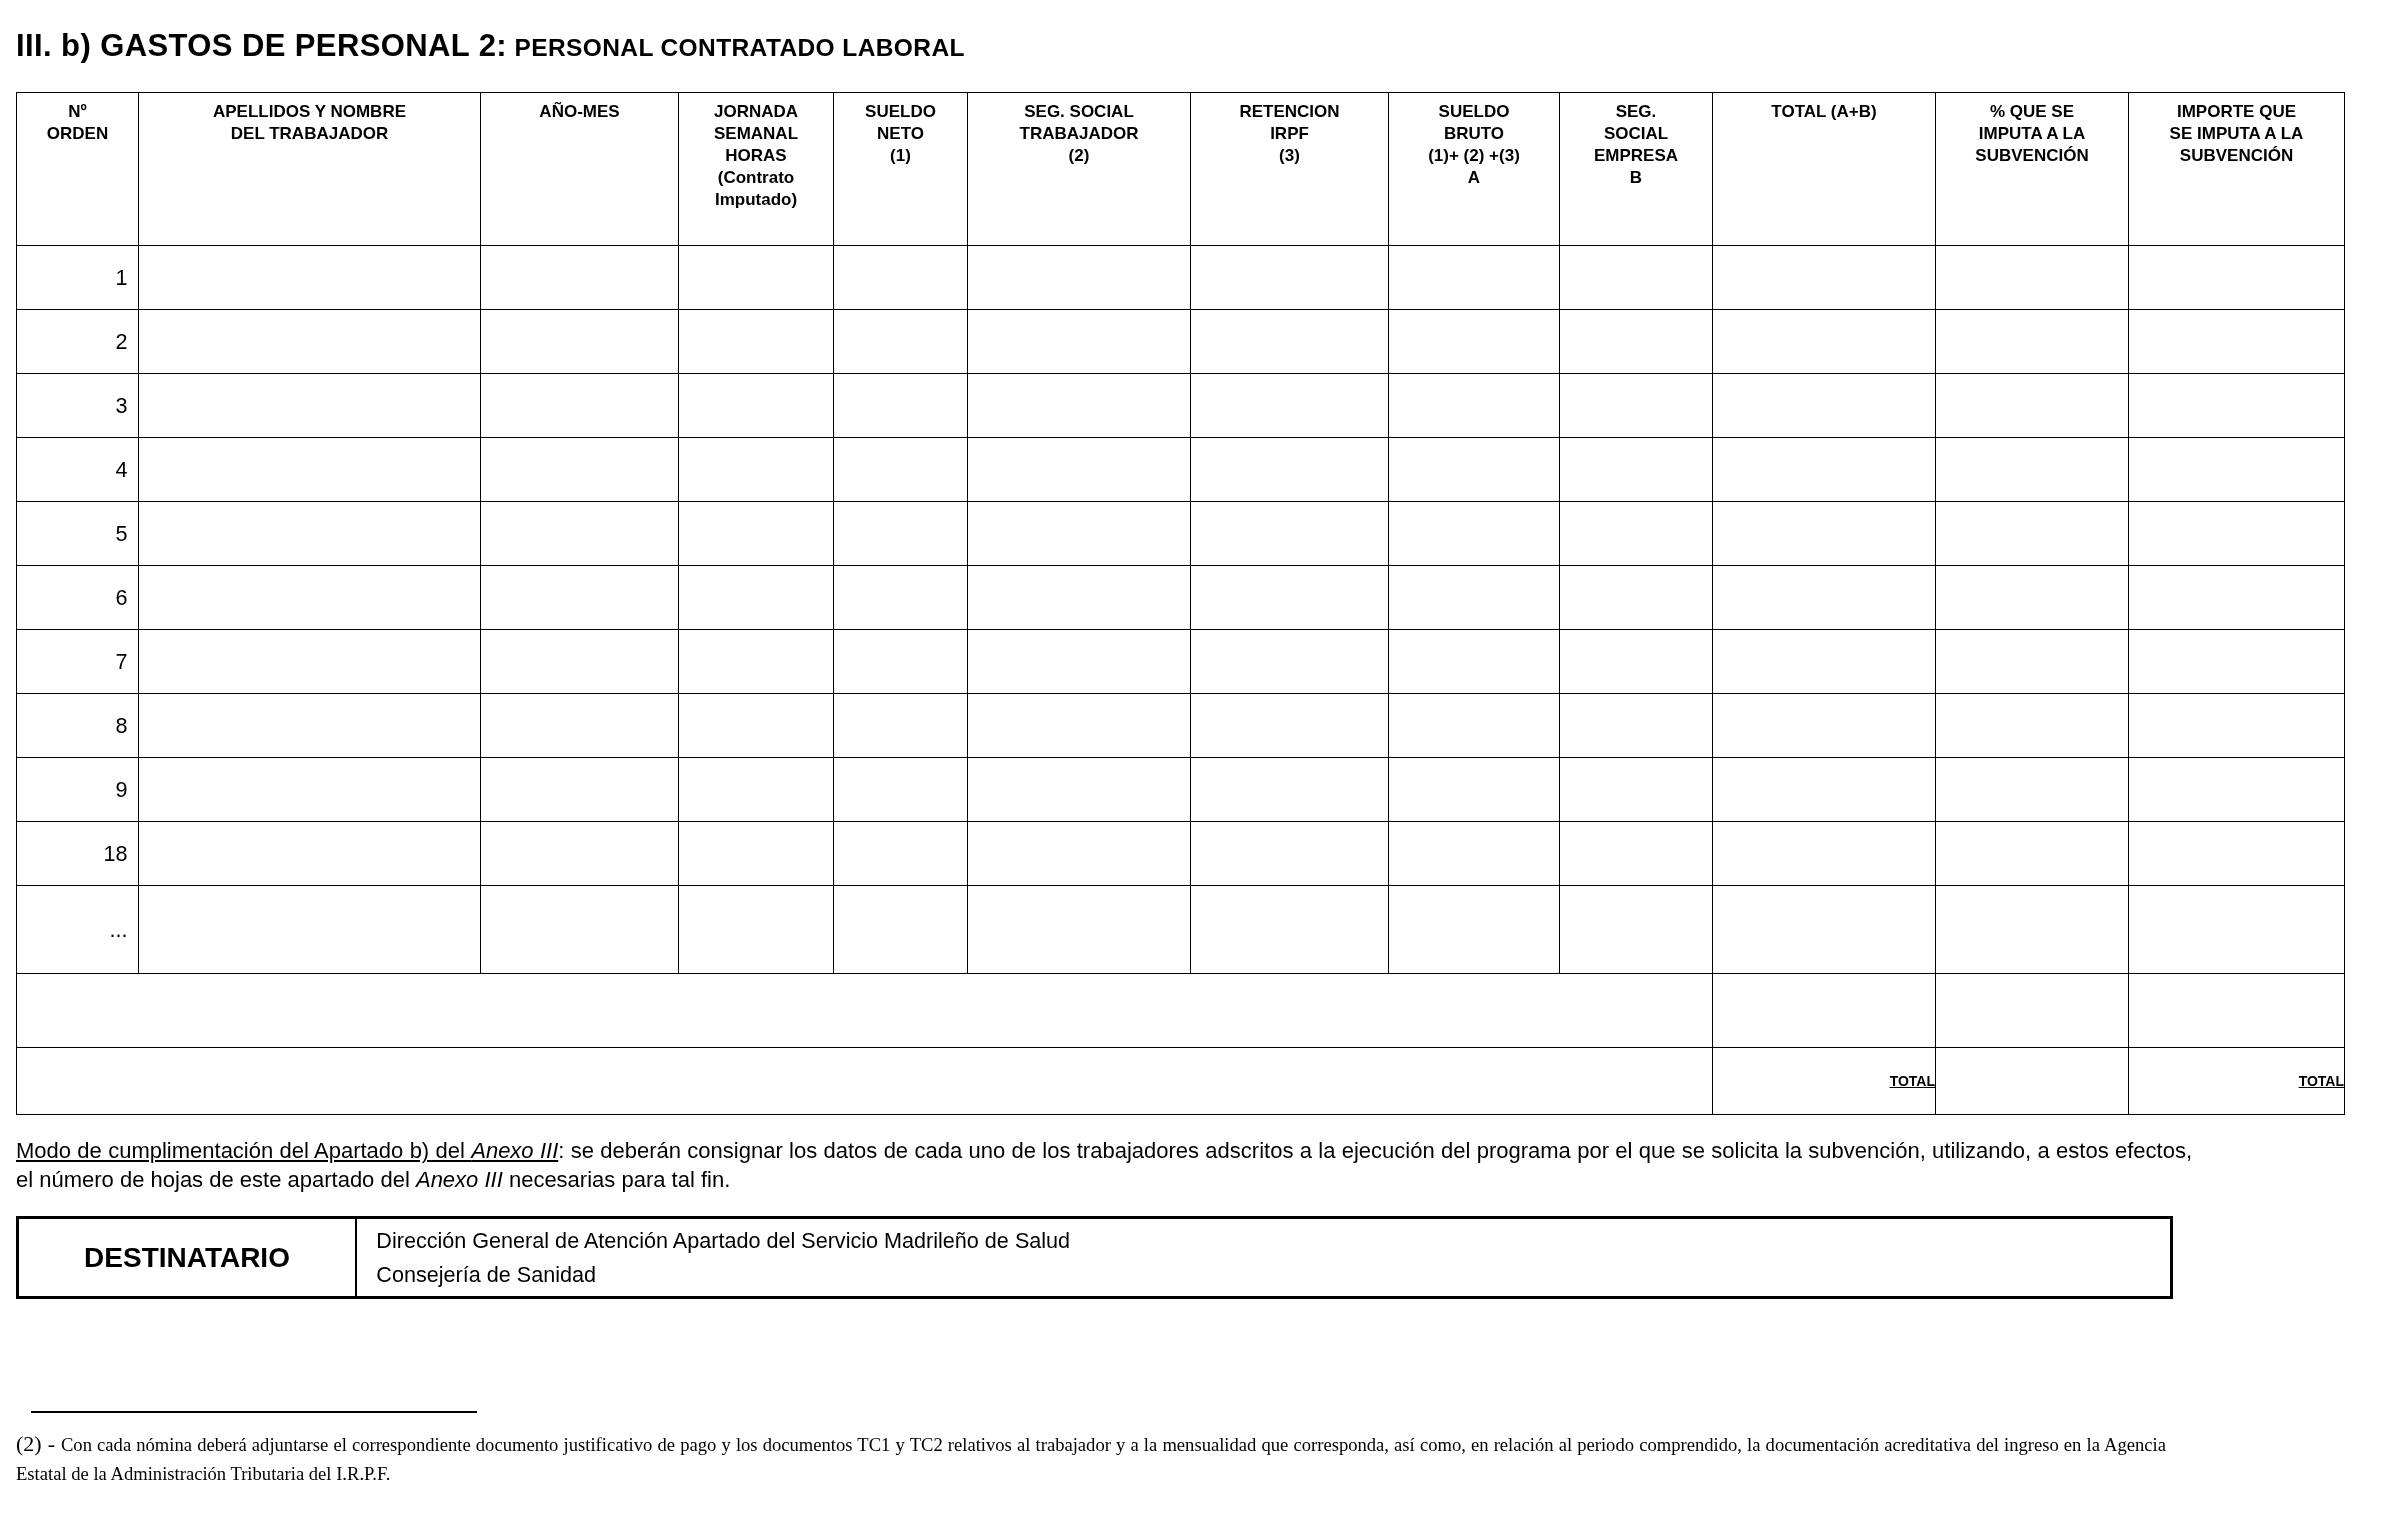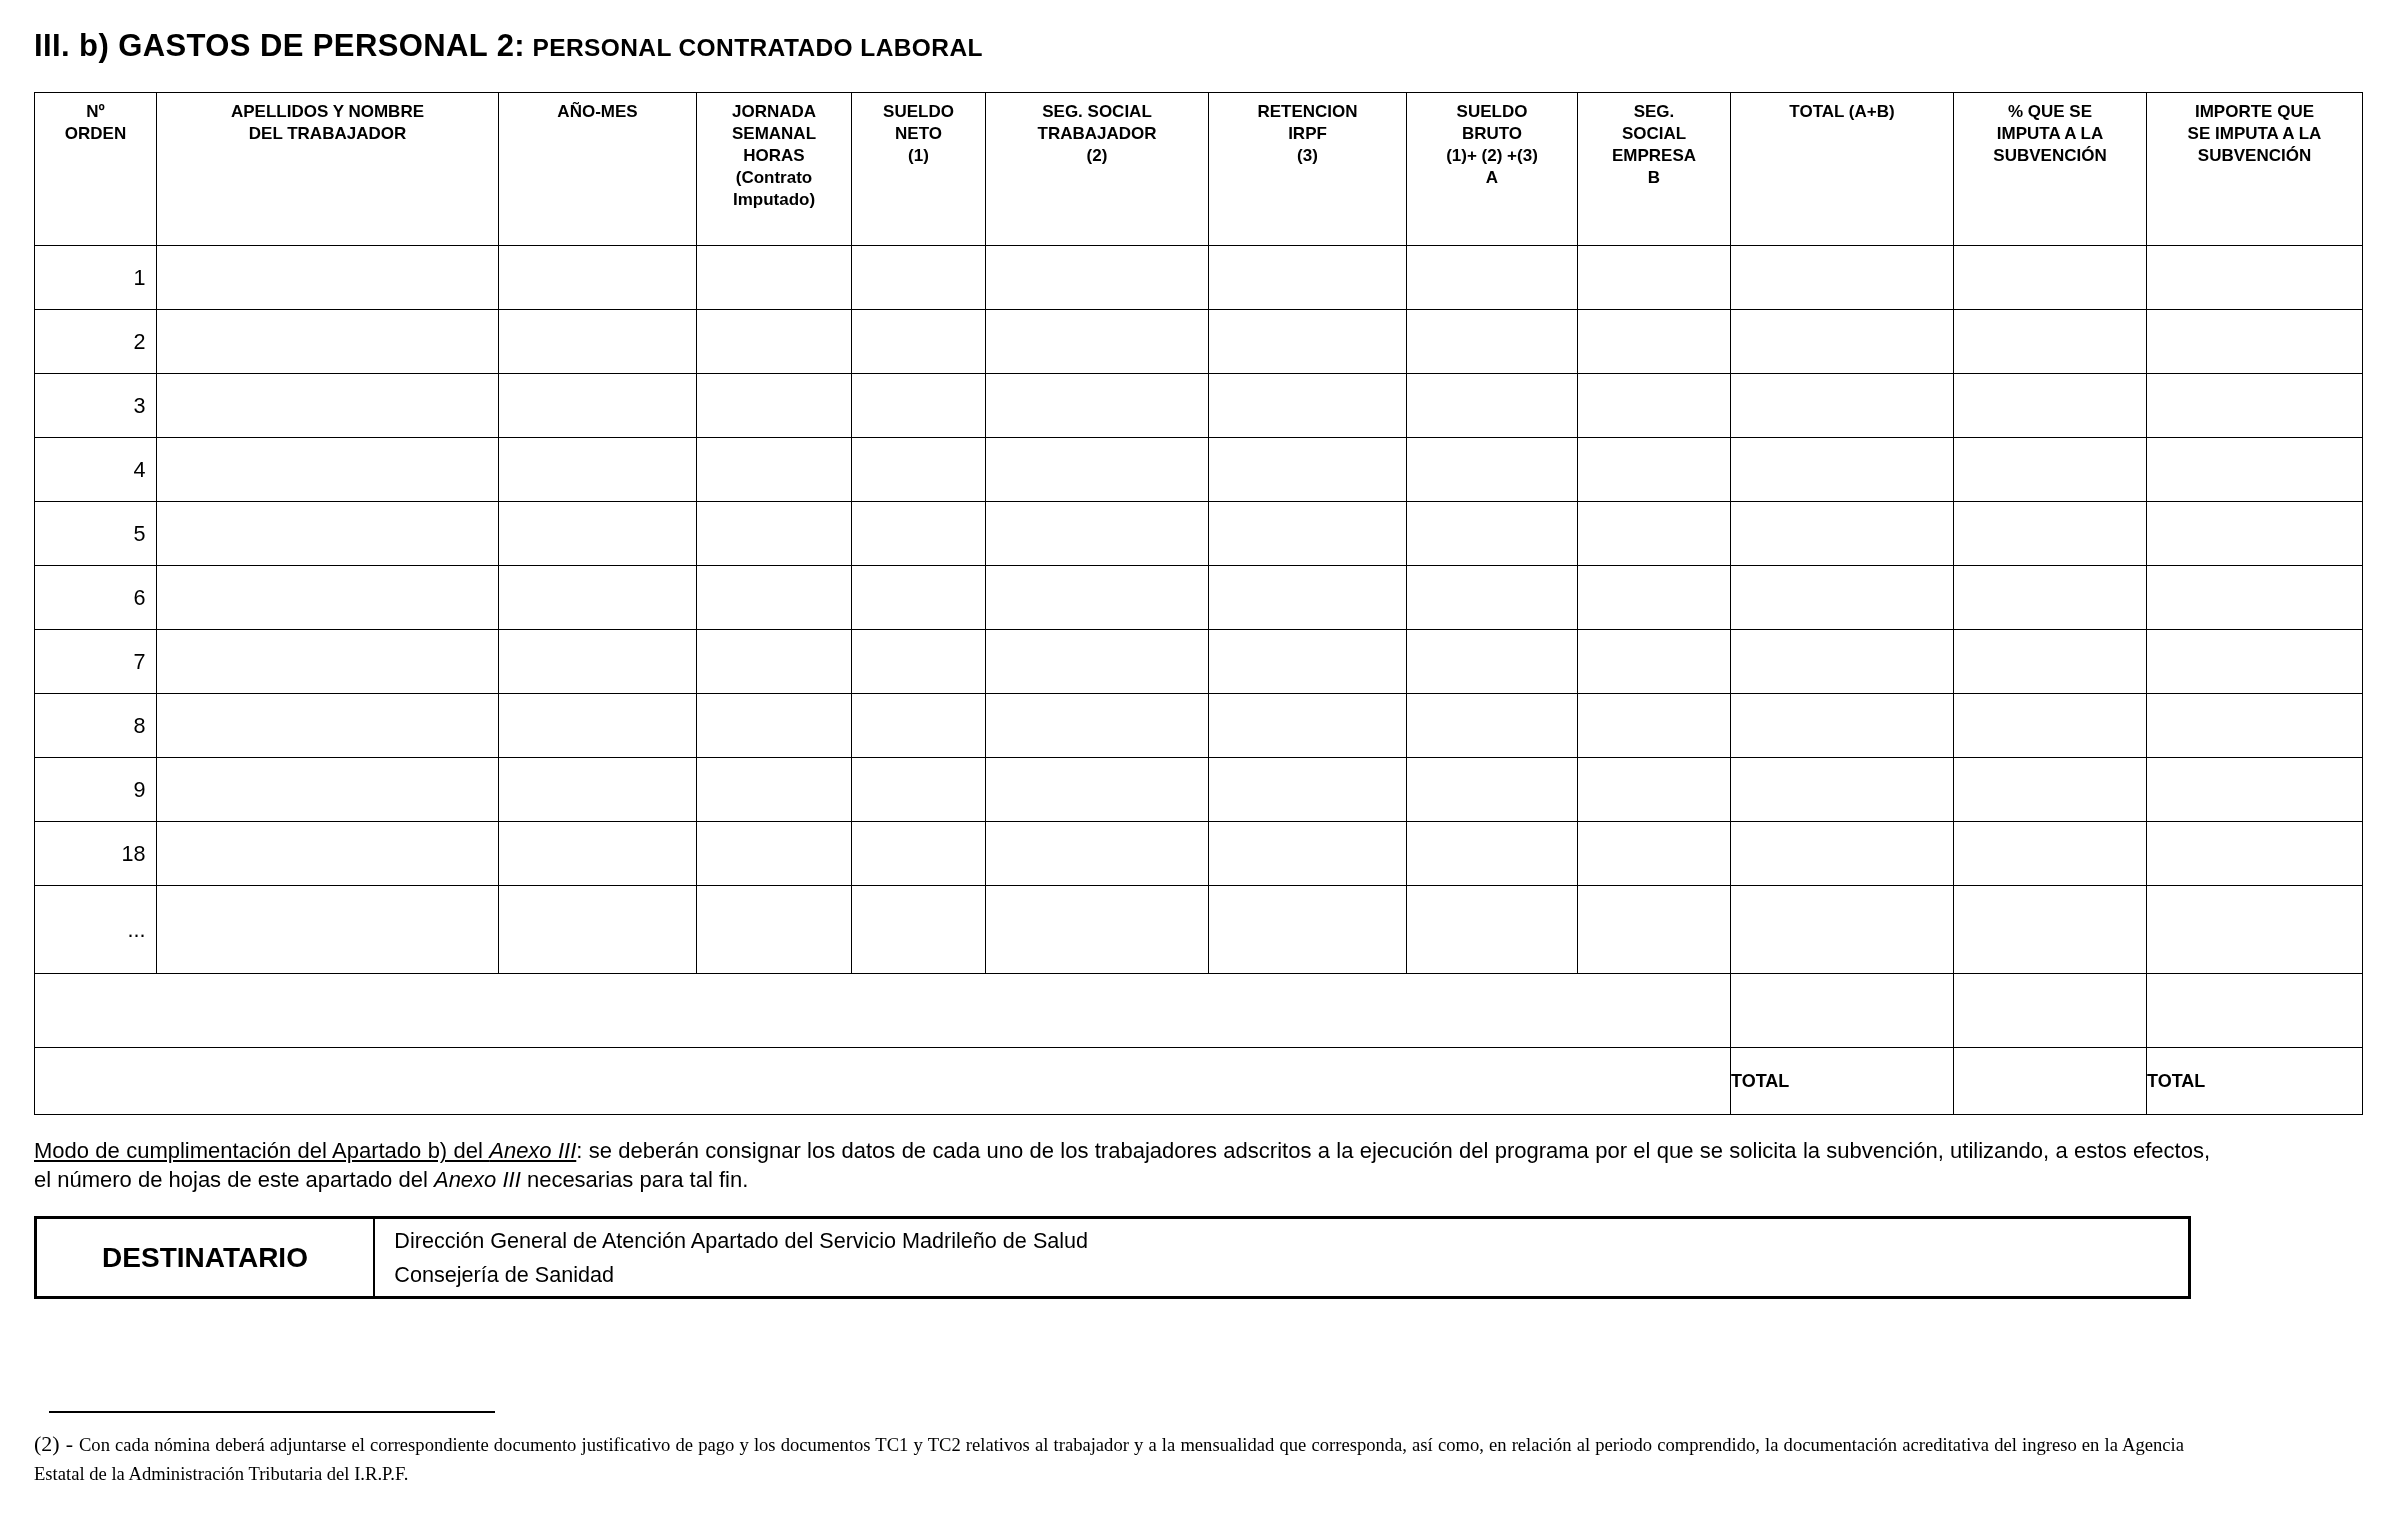--- a/index.html
+++ b/index.html
@@ -2,42 +2,42 @@
 <html style="font-size:12px"><head>
 <meta charset="utf-8">
 <style>
   * { margin:0; padding:0; box-sizing:border-box; }
   html,body { background:#ffffff; }
   body {
     width:2401px; height:1535px;
     font-family:"Liberation Sans", sans-serif;
     color:#000; position:relative; overflow:hidden;
   }
-  .page { padding:21px 30px 0 34px; }
+  .page { padding:21px 30px 0 16px; }
 
   
   .title { margin:7.4px 0 28px 0; white-space:nowrap; }
   .title-main { font-size:31px; font-weight:bold; letter-spacing:0.4px; }
   .title-sub  { font-size:24.5px; font-weight:bold; margin-left:7.4px; letter-spacing:0.4px; }
 
   
   table.grid { border-collapse:collapse; table-layout:fixed; width:2329px; }
   table.grid th, table.grid td { border:1.5px solid #000; overflow:hidden; }
   table.grid th {
     font-size:17px; font-weight:bold; text-align:center; vertical-align:top;
     padding:7.4px 3px 4.5px 3px; white-space:pre-line; line-height:1.3;
   }
   thead tr { height:153px; }
   tbody.rows td { height:64px; background:#fff; }
   tbody.rows tr:last-child td { height:88px; }
   td.num { text-align:right; padding-right:10.4px; font-size:21.6px; vertical-align:middle; }
   td.nb { border:none; }
   tr.ext-empty-row td { height:74px; }
   tr.ext-label-row td { height:67px; }
-  td.ext-total { text-align:left; vertical-align:middle; font-weight:bold; font-size:18px; }
+  td.ext-total { text-align:right; vertical-align:middle; font-weight:bold; font-size:14px;text-decoration:underline; }
 
   
   .note {
     width:2176px; margin-top:21px;
     font-size:22px; line-height:1.32; text-align:justify;
   }
   .note .u { text-decoration:underline; }
   .note .i { font-style:italic; }
 
   

